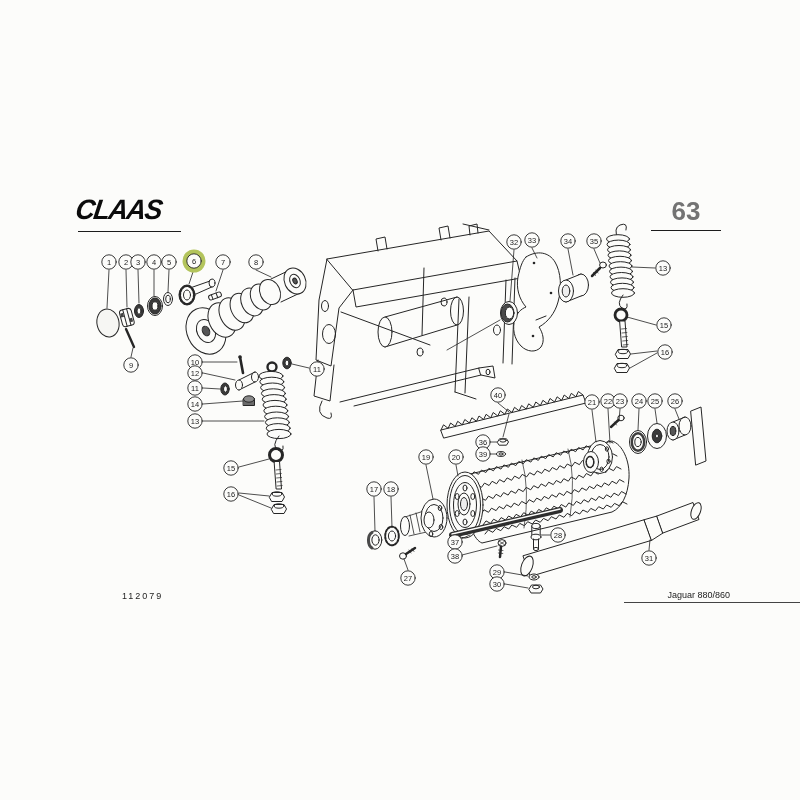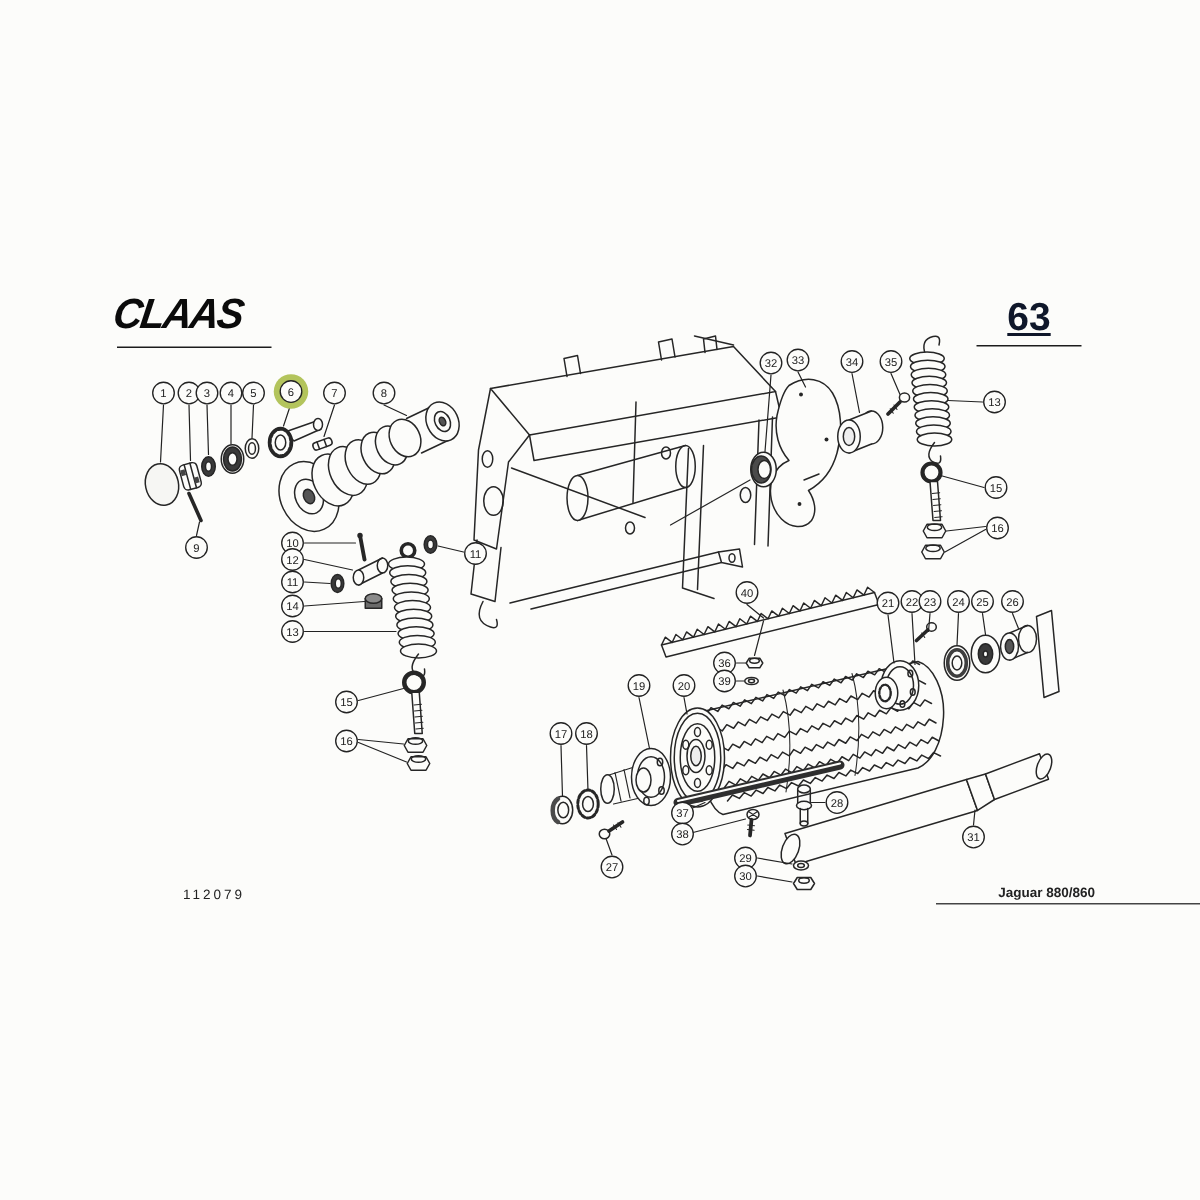--- a/index.html
+++ b/index.html
@@ -1,24 +1,24 @@
 <!DOCTYPE html>
 <html><head>
 <meta charset="utf-8">
 <style>
   html,body{margin:0;padding:0;background:#e9e9e9;}
   .page{position:relative;width:800px;height:800px;background:#fcfcfa;overflow:hidden;
         font-family:"Liberation Sans",sans-serif;color:#151515;}
   .brand{position:absolute;left:78px;top:194px;font-size:27px;font-weight:bold;font-style:italic;
          letter-spacing:-1.5px;transform:skewX(-8deg) scaleY(1.04);transform-origin:left top;color:#0b0b0b;}
   .brand-rule{position:absolute;left:78px;top:231px;width:103px;border-top:1.3px solid #1c1c1c;}
-  .pagenum{position:absolute;left:650px;top:196px;width:72px;text-align:center;font-size:26px;font-weight:bold;color:#0f172a;text-decoration:underline;}
+  .pagenum{position:absolute;left:650px;top:196px;width:72px;text-align:center;font-size:26px;font-weight:bold;color:#737373;}
   .pagenum-rule{position:absolute;left:651px;top:230px;width:70px;border-top:1.3px solid #1c1c1c;}
   .docnum{position:absolute;left:78px;top:591px;font-size:9px;letter-spacing:2px;color:#222;margin-left:44px;}
-  .model{position:absolute;right:70px;top:590px;font-size:9px;color:#222;font-weight:bold;}
+  .model{position:absolute;right:70px;top:590px;font-size:9px;color:#222;}
   .model-rule{position:absolute;left:624px;right:0;top:602px;border-top:1px solid #444;}
   svg.art{position:absolute;left:0;top:0;}
 </style>
 </head>
 <body>
 
 <div class="page">
 
   <div class="brand">CLAAS</div>
   <div class="brand-rule"></div>

